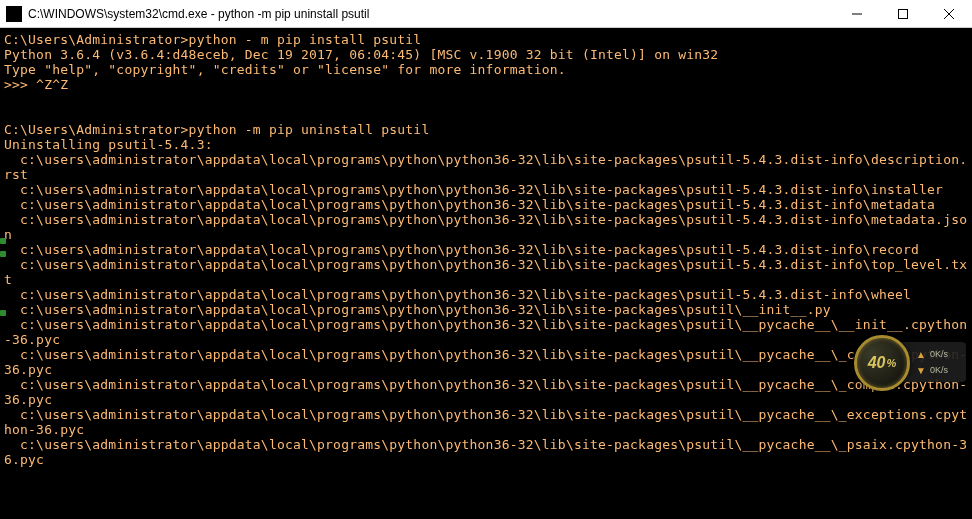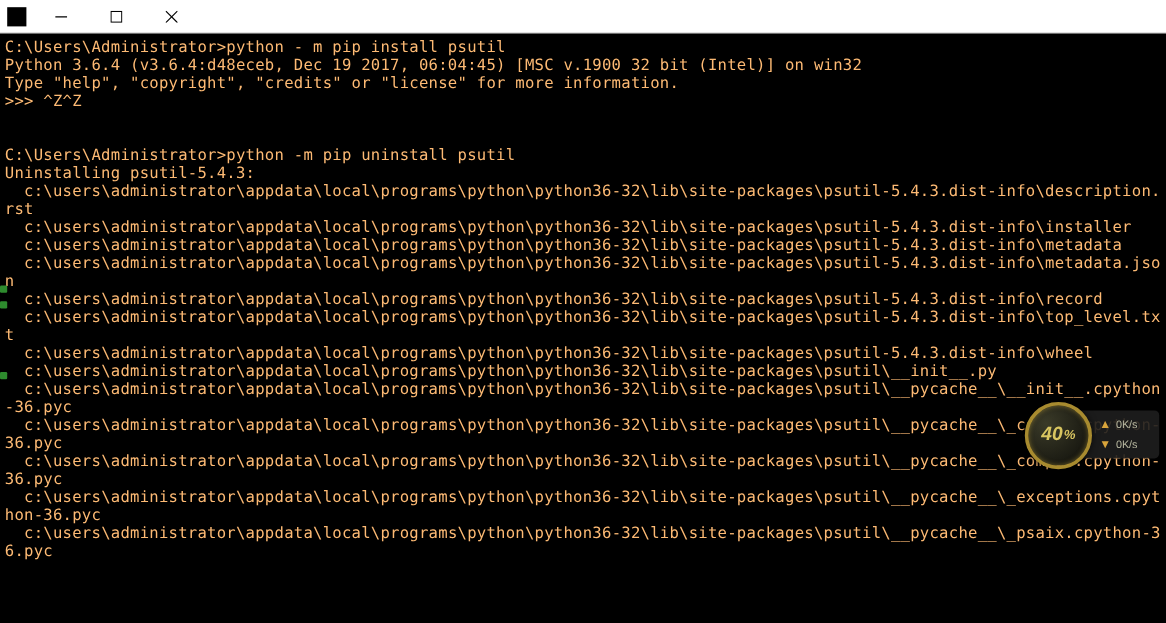--- a/index.html
+++ b/index.html
@@ -115,20 +115,21 @@
     height: 6px;
     background: #2e8b2e;
     border-radius: 1px;
   }
 </style>
 </head>
 <body>
 
 <div class="titlebar">
   <span class="titlebar-icon"></span>
+  <span class="titlebar-title">C:\WINDOWS\system32\cmd.exe - python  -m pip uninstall psutil</span>
   <div class="titlebar-buttons">
     <div class="titlebar-btn">
       <svg viewBox="0 0 10 10">
           <line x1="0" y1="5" x2="10" y2="5" stroke="currentColor" stroke-width="1"></line>
         </svg>
     </div>
     <div class="titlebar-btn">
       <svg viewBox="0 0 10 10">
           <rect x="0.5" y="0.5" width="9" height="9" fill="none" stroke="currentColor" stroke-width="1"></rect>
         </svg>

